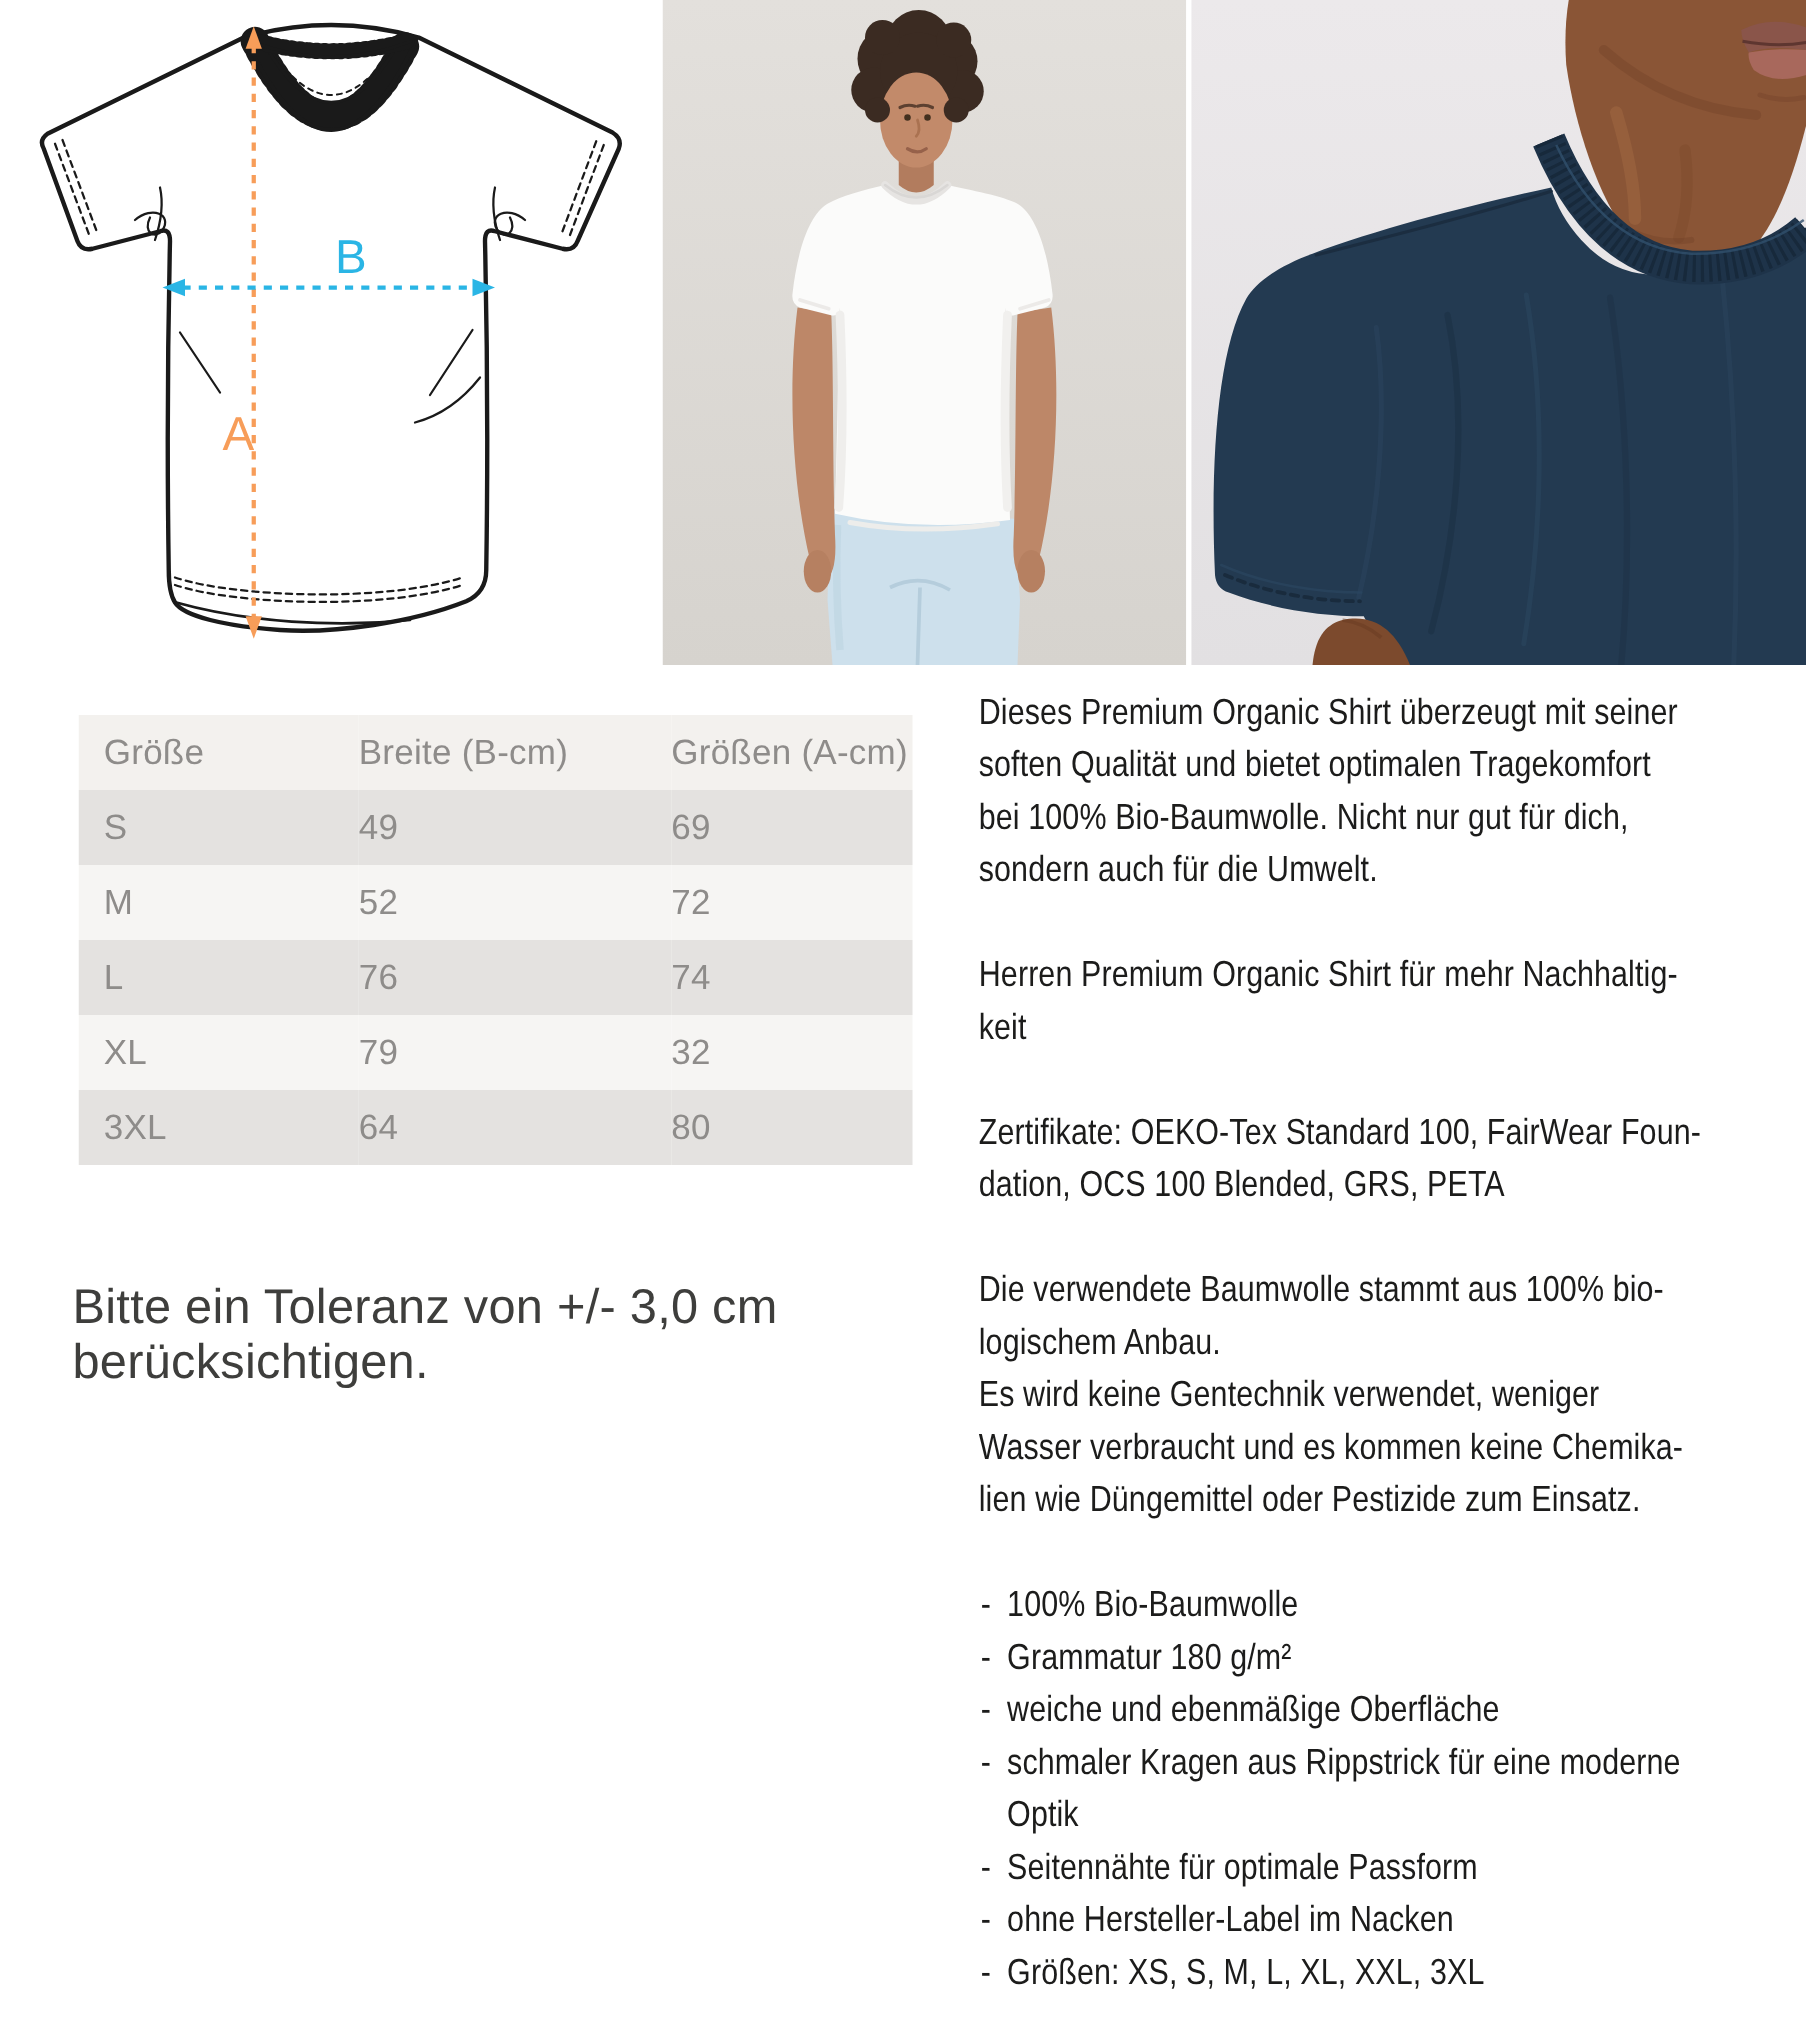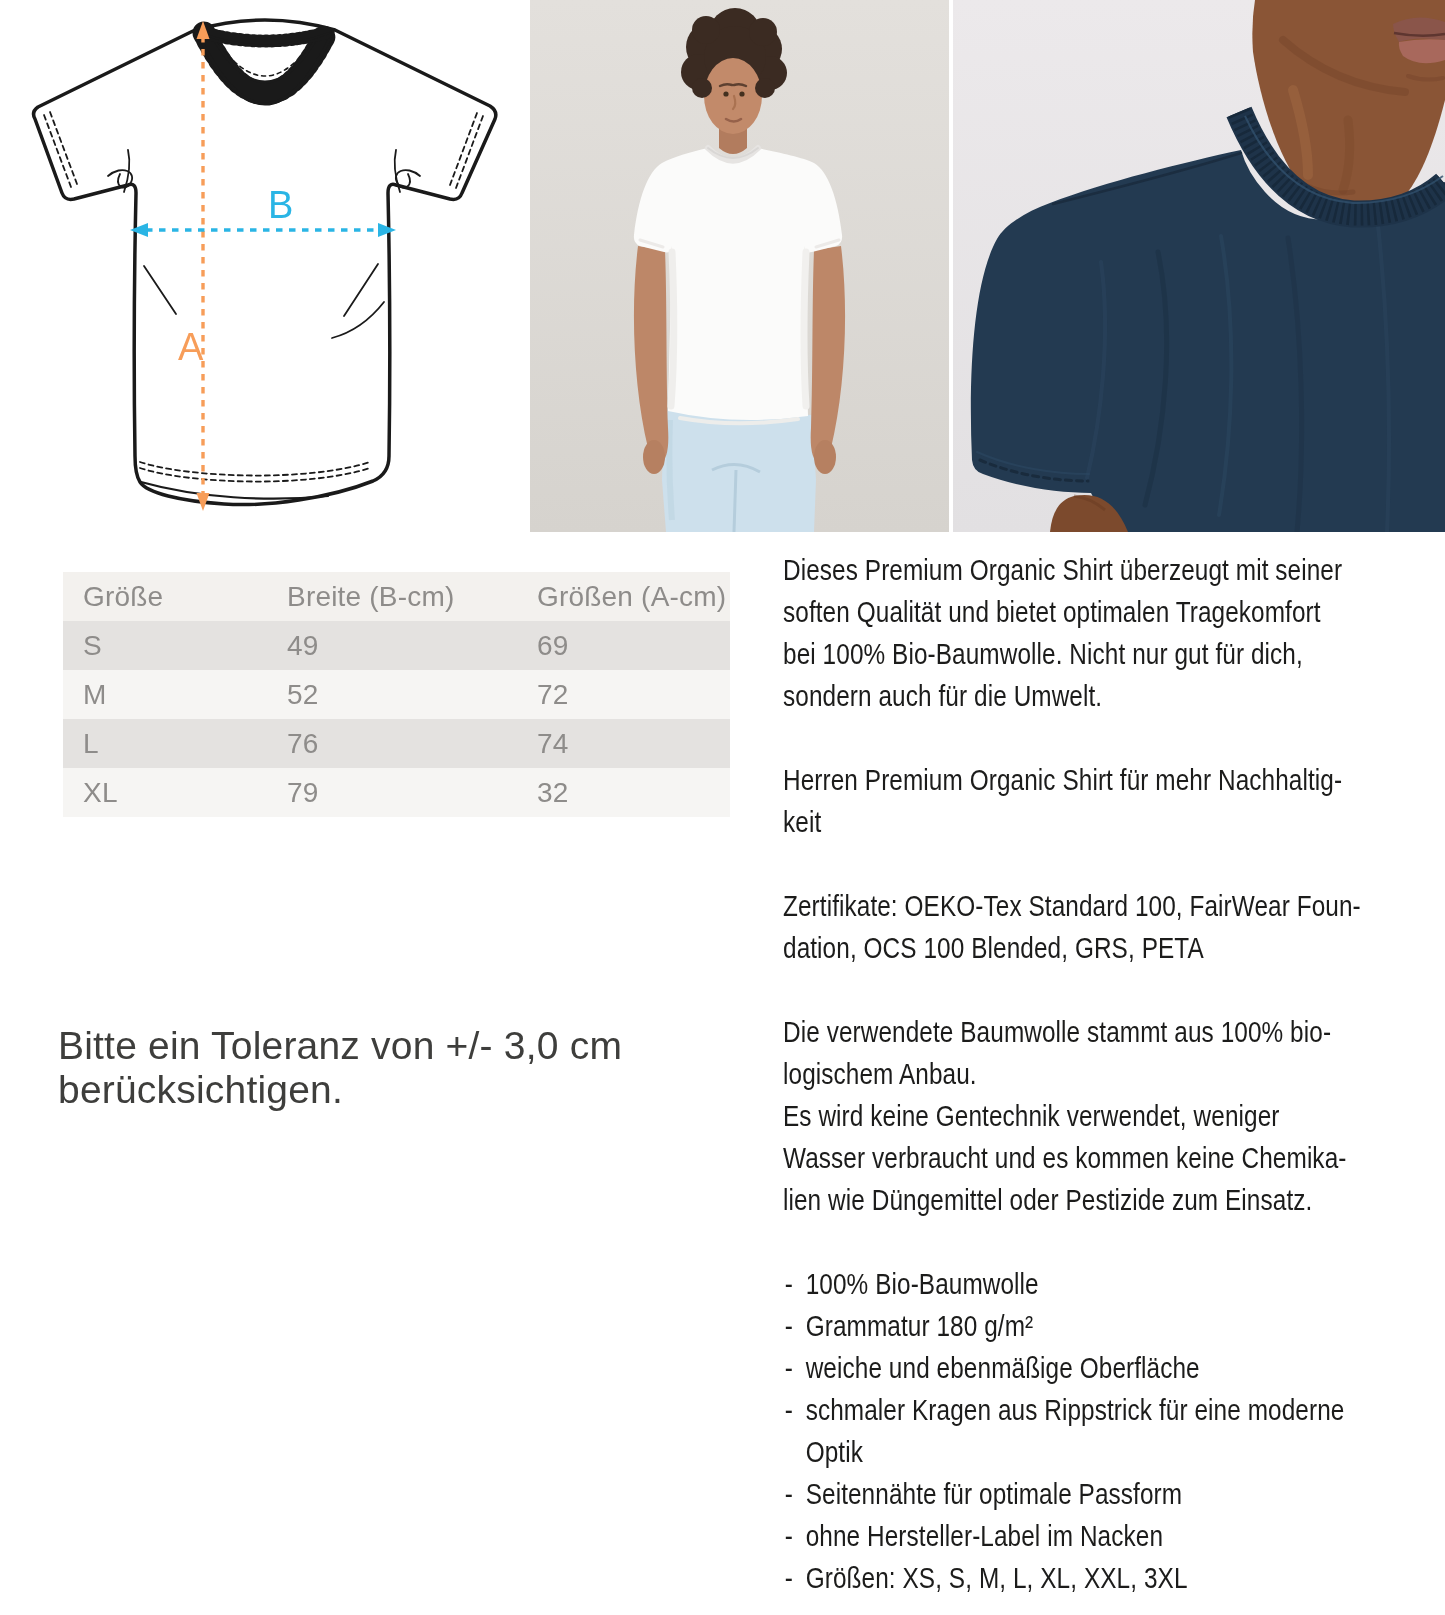--- a/index.html
+++ b/index.html
@@ -16,21 +16,21 @@
 
   
   #model-photo{left:530px;top:0;width:419px;height:532px;}
   #detail-photo{left:953px;top:0;width:492px;height:532px;}
 
   
   #size-table-wrap{left:63px;top:572px;width:667px;}
   table.size-table{border-collapse:collapse;width:667px;table-layout:fixed;}
   table.size-table th, table.size-table td{
     font-weight:400;text-align:left;vertical-align:middle;
-    font-size:28px;color:#8e8c8a;height:49px;padding:0;
+    font-size:28px;color:#8e8c8a;height:60px;padding:0;
     letter-spacing:0.2px;
   }
   table.size-table th:nth-child(1), table.size-table td:nth-child(1){width:204px;padding-left:20px;}
   table.size-table th:nth-child(2), table.size-table td:nth-child(2){width:250px;}
   table.size-table th:nth-child(3), table.size-table td:nth-child(3){width:193px;}
   table.size-table thead tr{background:#f3f1ee;}
   table.size-table tbody tr:nth-child(odd){background:#e4e2e0;}
   table.size-table tbody tr:nth-child(even){background:#f6f5f3;}
 
   
@@ -257,20 +257,25 @@
       </tr>
       <tr>
         <td>L</td>
         <td>76</td>
         <td>74</td>
       </tr>
       <tr>
         <td>XL</td>
         <td>79</td>
         <td>32</td>
+      </tr>
+      <tr>
+        <td>3XL</td>
+        <td>64</td>
+        <td>80</td>
       </tr>
     </tbody>
   </table>
 </div>
 
 <div id="tolerance-note" class="abs">Bitte ein Toleranz von +/- 3,0 cm berücksichtigen.</div>
 
 <div id="description-col" class="abs">
   <p>Dieses Premium Organic Shirt überzeugt mit seiner
 soften Qualität und bietet optimalen Tragekomfort

